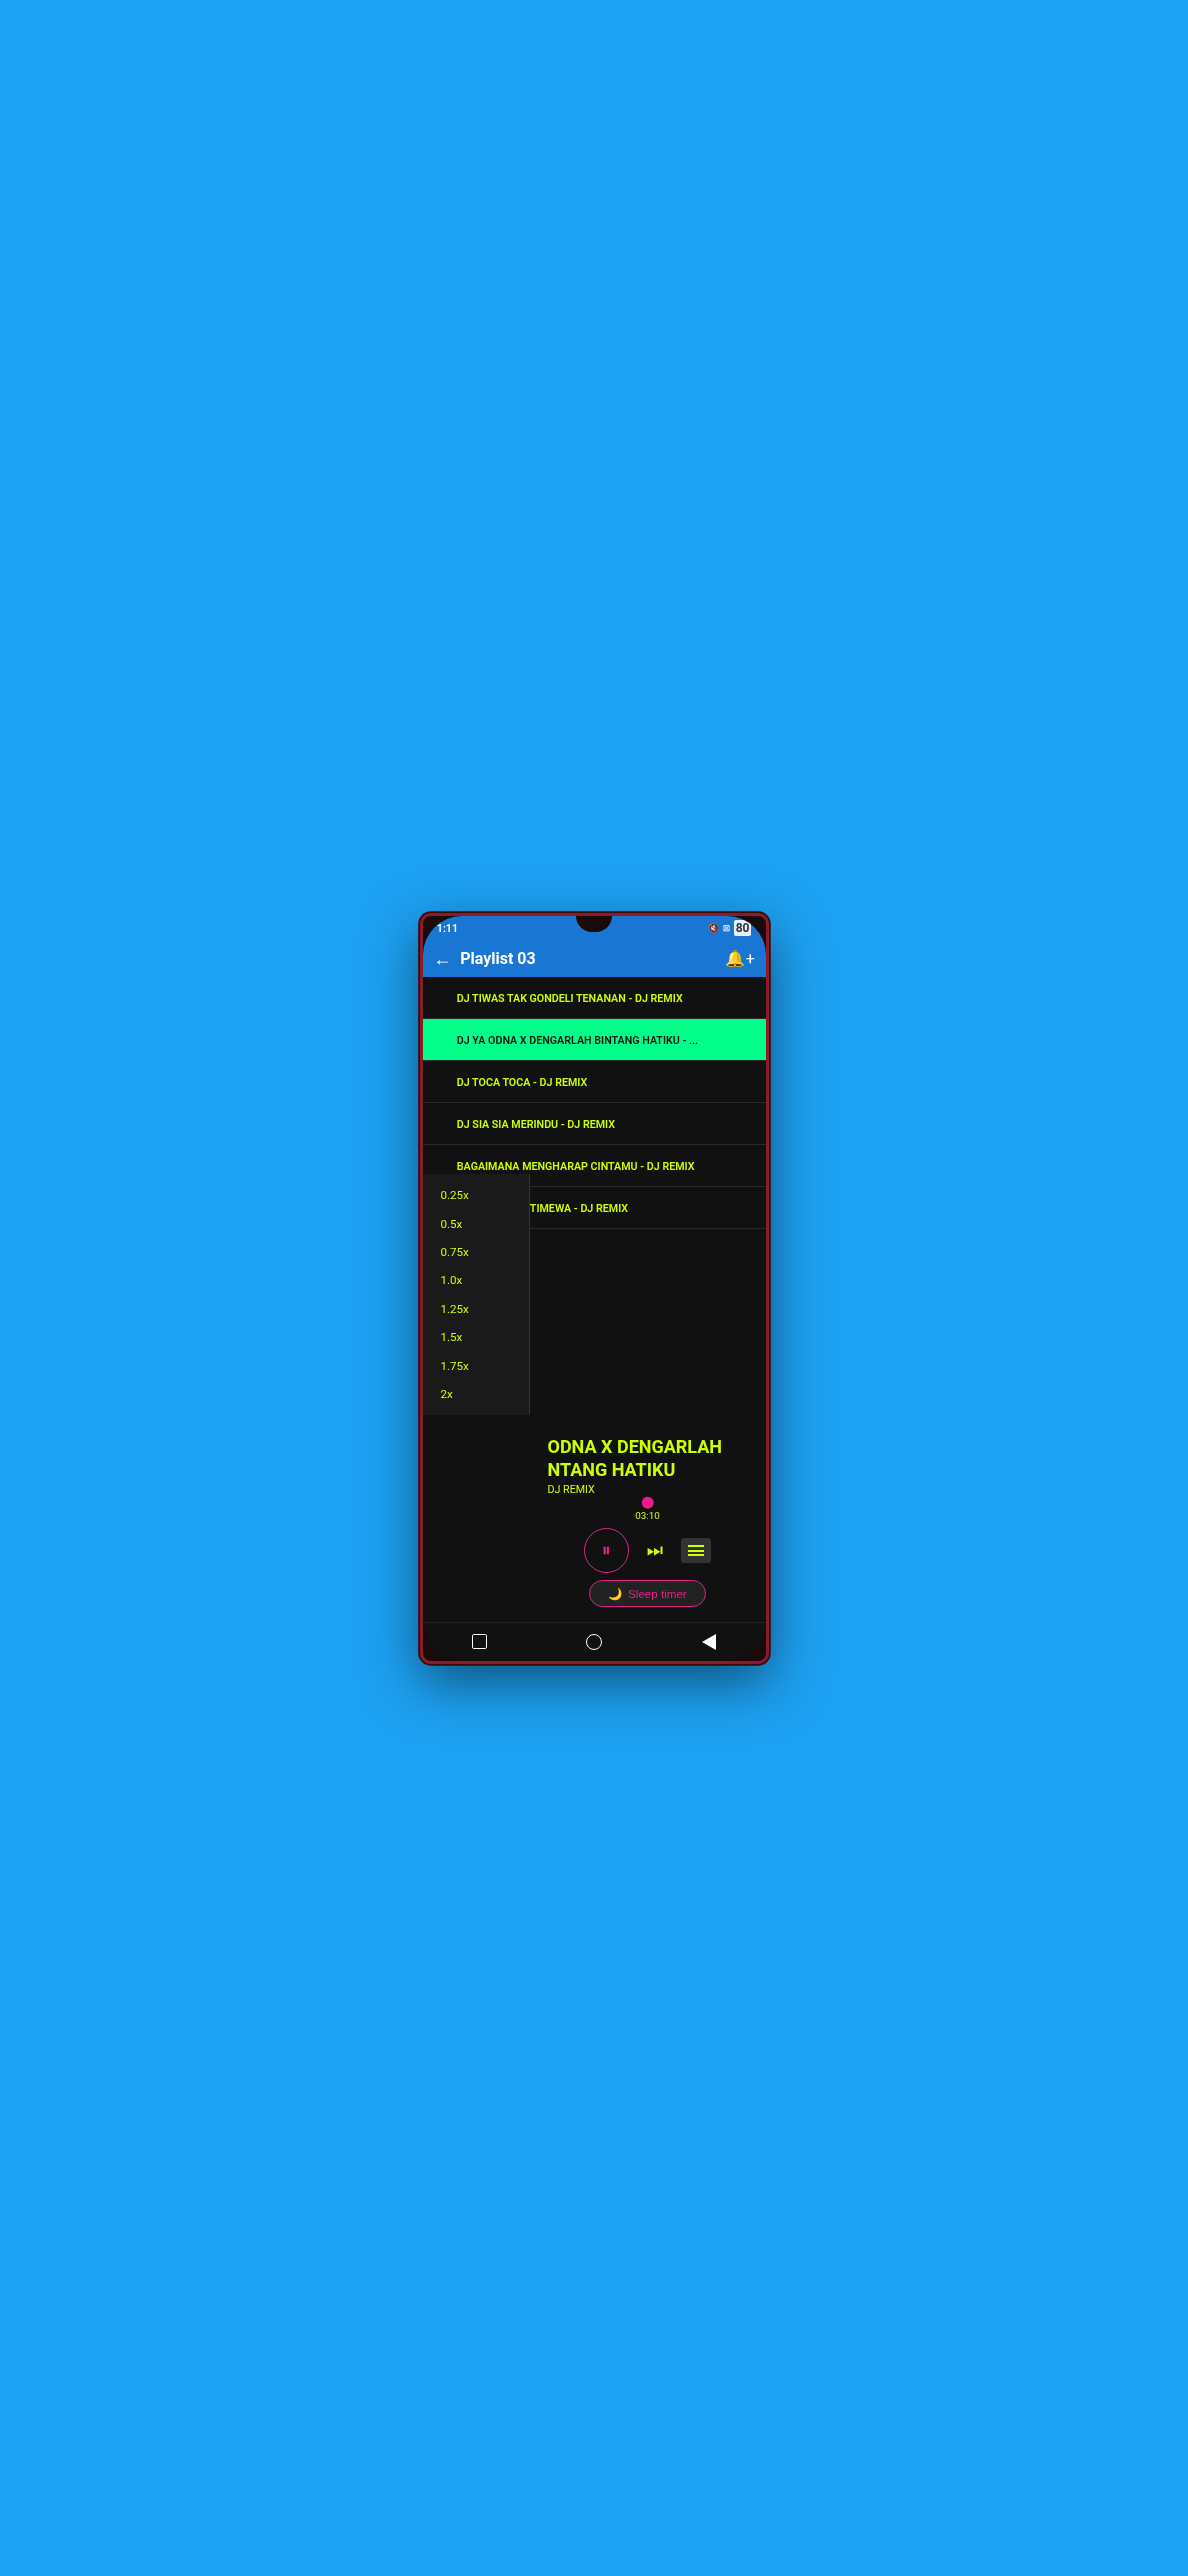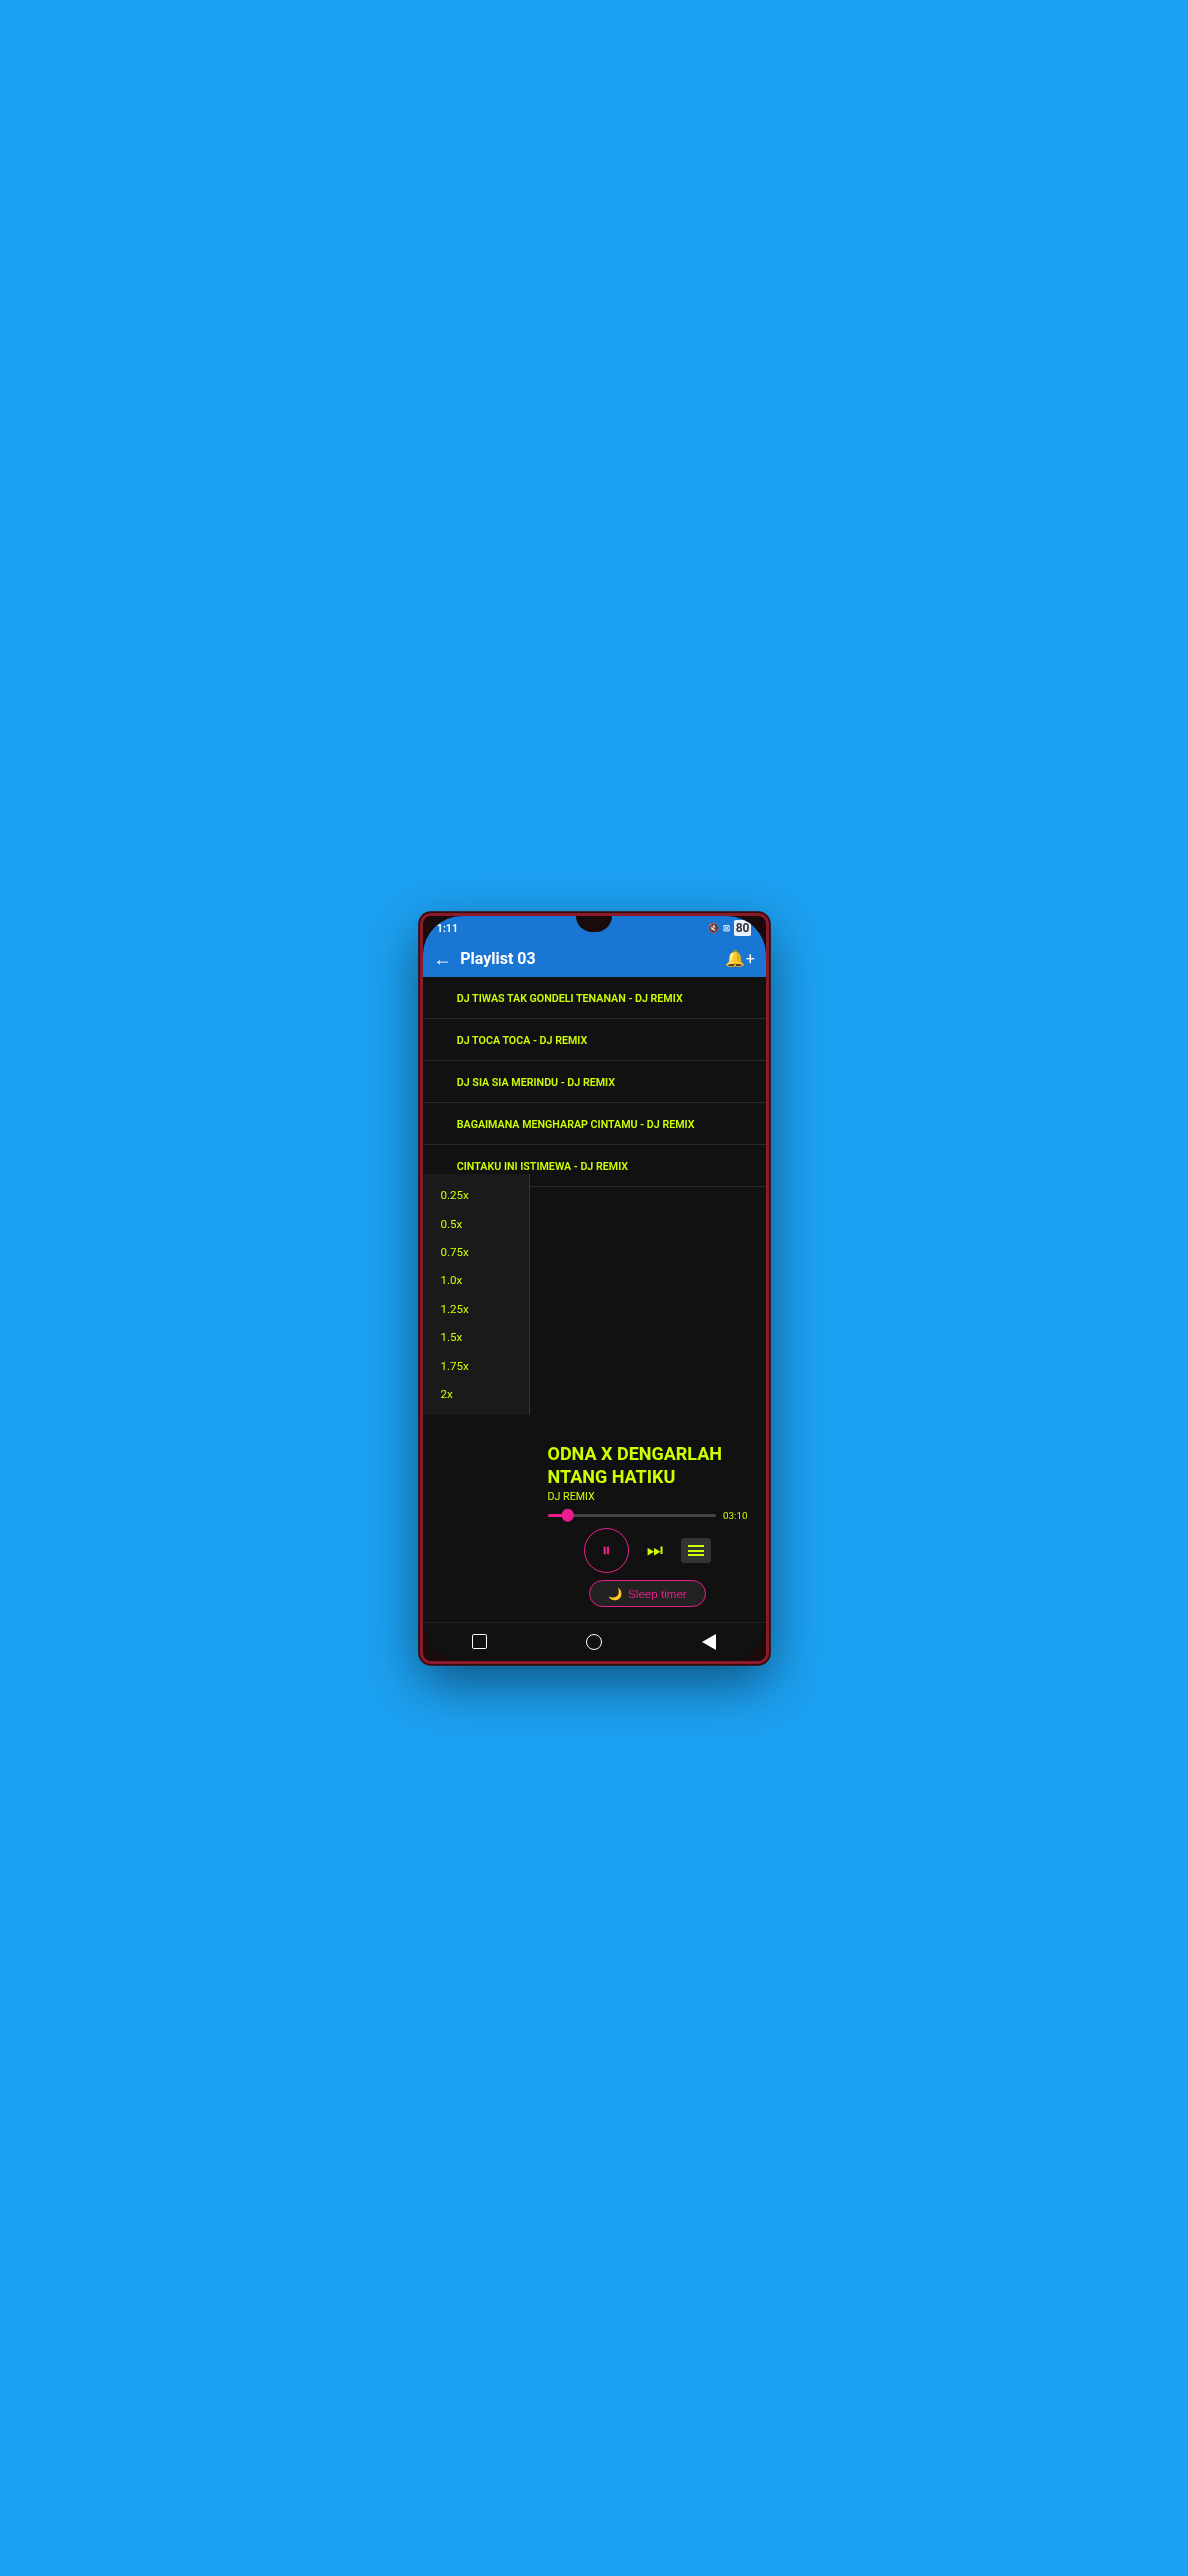--- a/index.html
+++ b/index.html
@@ -173,20 +173,21 @@
     .song-subtitle {
       color: #ccff00;
       font-size: 10.7px;
       margin-bottom: 7.2px;
     }
     .progress-area {
       display: flex;
       align-items: center;
       gap: 7.2px;
       margin-bottom: 7.2px;
+      flex-direction: column;
     }
     .progress-bar-container {
       flex: 1;
       position: relative;
       height: 3.6px;
       background: #444;
       border-radius: 1.8px;
     }
     .progress-fill {
       height: 100%;
@@ -336,20 +337,21 @@
         <span class="back-arrow">←</span>
         <span class="header-title">Playlist 03</span>
       </div>
       <span class="bell-icon">🔔+</span>
     </div>
 
     <div style="flex:1; display:flex; flex-direction:column; overflow:hidden; position:relative;">
 
       <div class="playlist-area" id="playlist-container">
       <div class="playlist-item"><span class="playlist-item-text">DJ TIWAS TAK GONDELI TENANAN - DJ REMIX</span></div>
+          <div class="playlist-item active"><span class="playlist-item-text">DJ YA ODNA X DENGARLAH BINTANG HATIKU - ...</span></div>
           <div class="playlist-item"><span class="playlist-item-text">DJ TOCA TOCA - DJ REMIX</span></div>
           <div class="playlist-item"><span class="playlist-item-text">DJ SIA SIA MERINDU - DJ REMIX</span></div>
           <div class="playlist-item"><span class="playlist-item-text">BAGAIMANA MENGHARAP CINTAMU - DJ REMIX</span></div>
           <div class="playlist-item"><span class="playlist-item-text">CINTAKU INI ISTIMEWA - DJ REMIX</span></div>
         </div>
 
       <div class="speed-overlay" id="speed-menu-container">
       <div class="speed-item">0.25x</div>
           <div class="speed-item">0.5x</div>
           <div class="speed-item">0.75x</div>

